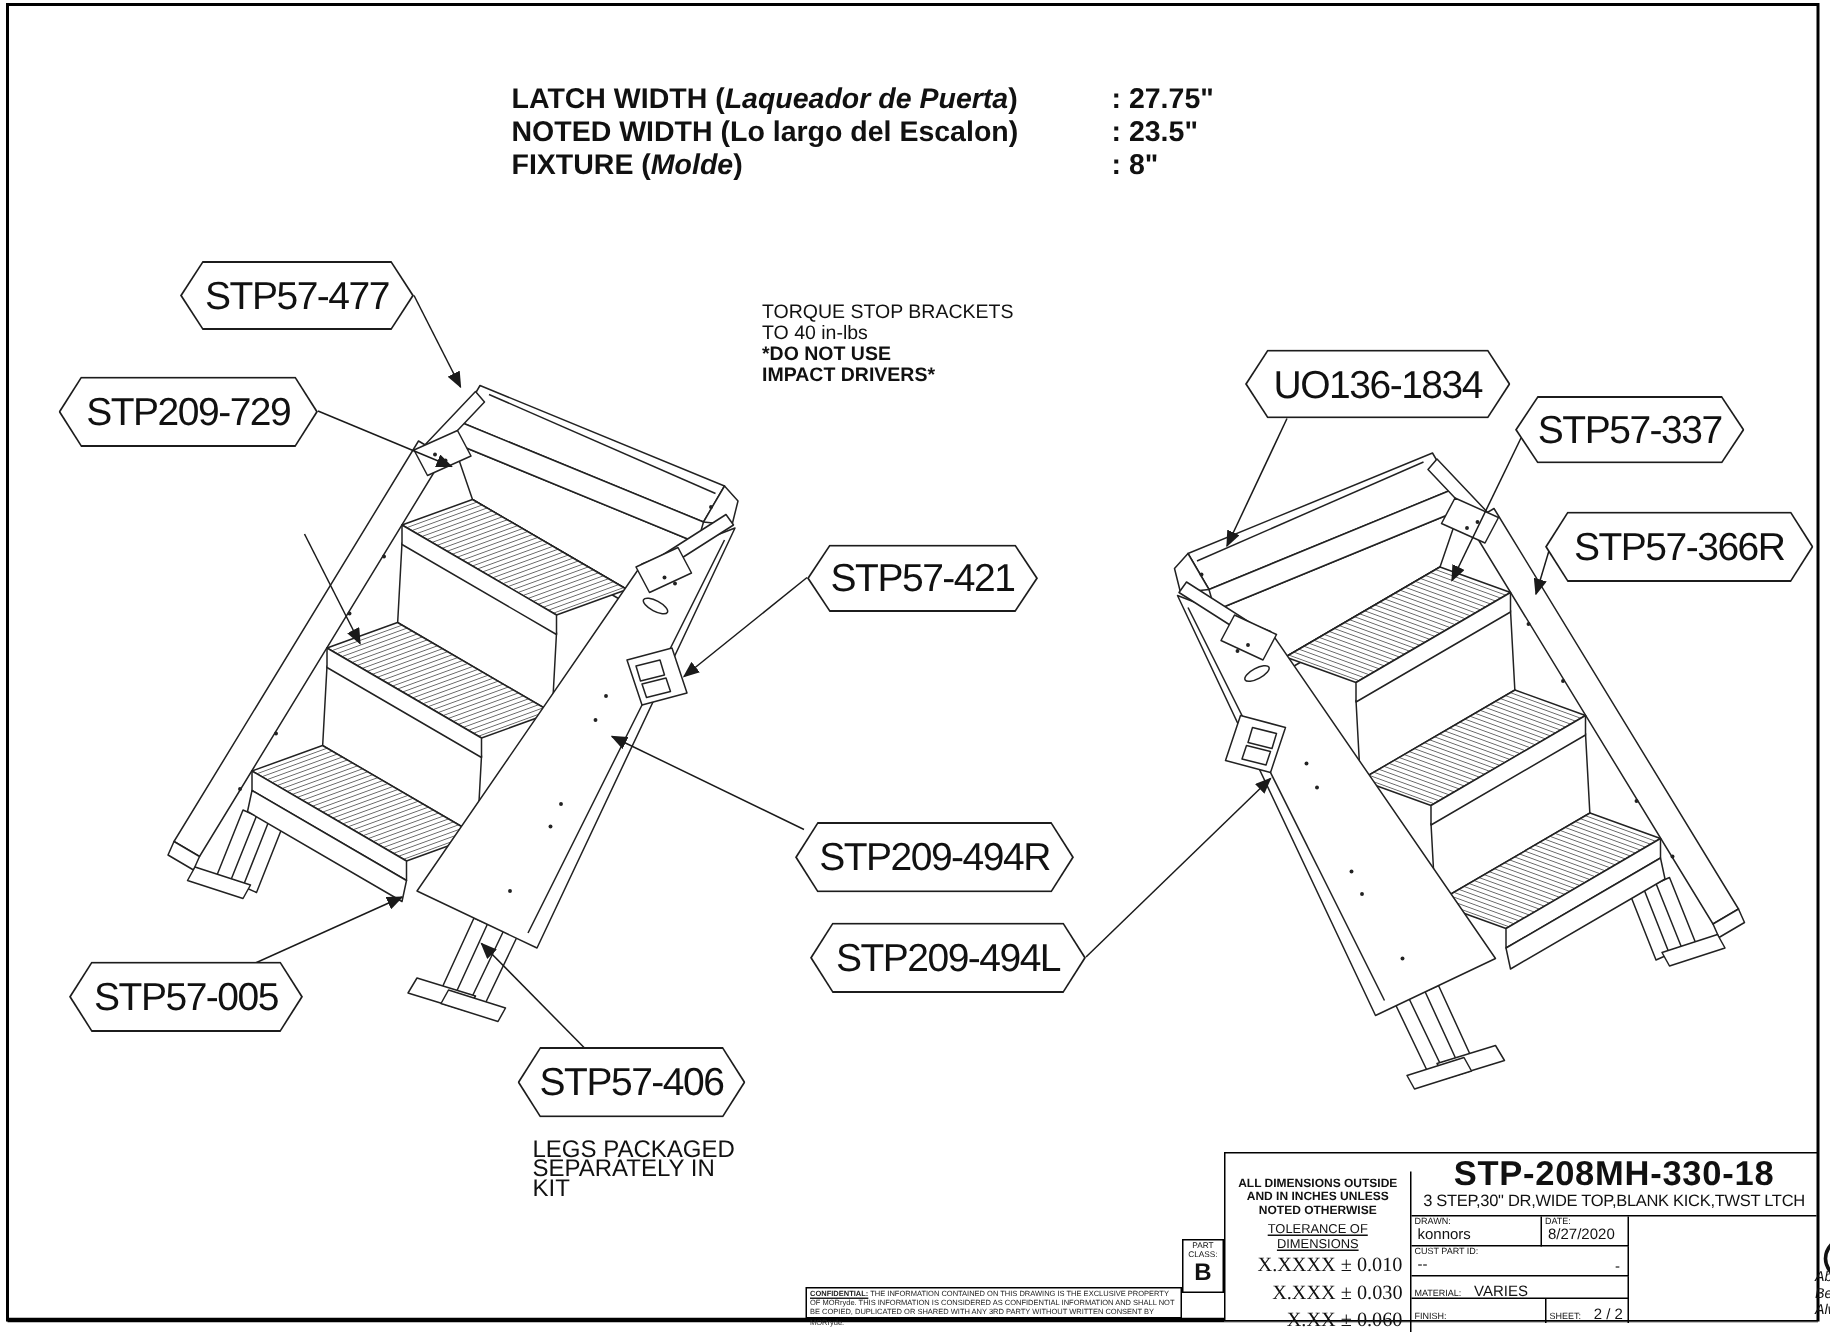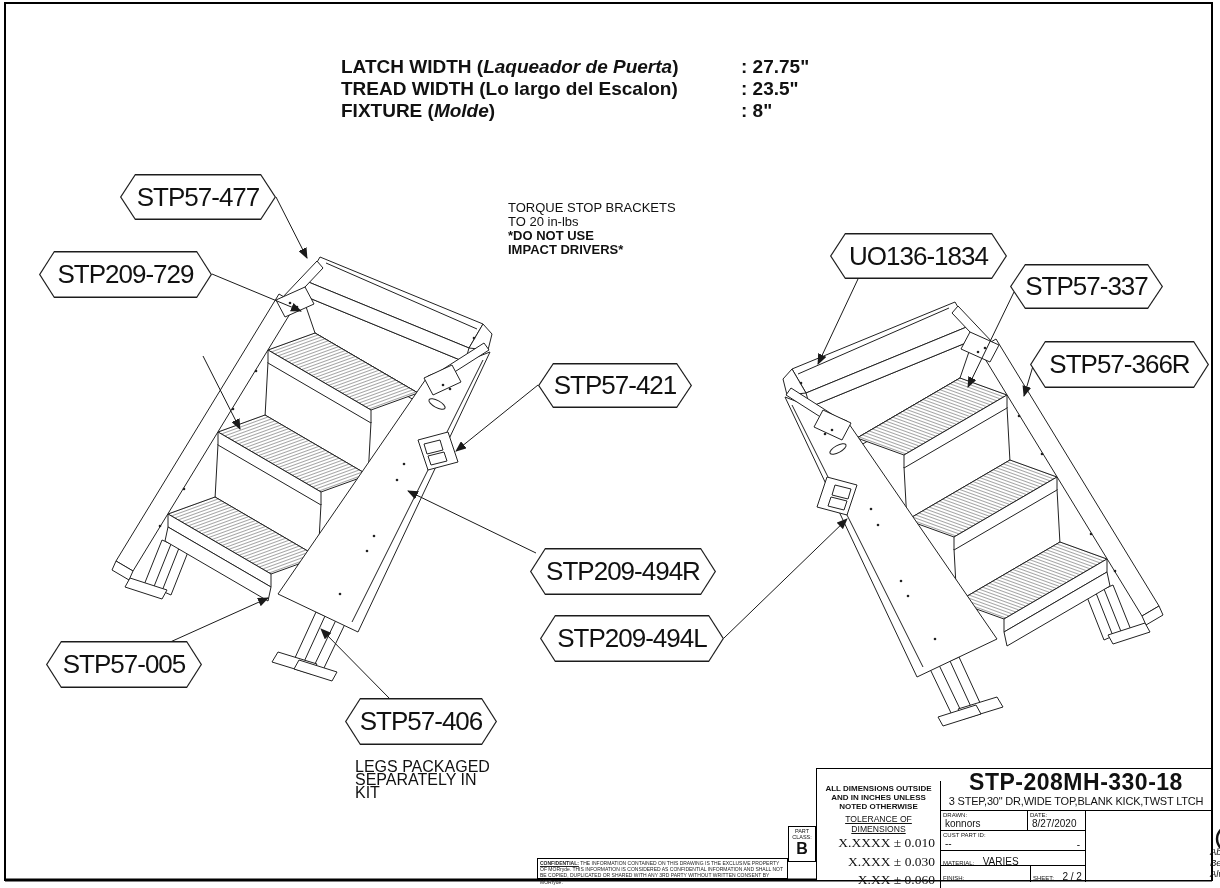--- a/index.html
+++ b/index.html
@@ -161,32 +161,32 @@
       <line x1="1033" y1="366" x2="1024" y2="396"></line>
     </g>
   </svg>
 
   <div id="hdr">
     <div class="hrow">
       <span>LATCH WIDTH (</span><span class="it">Laqueador de Puerta</span><span>)</span>
       <span class="val">: 27.75"</span>
     </div>
     <div class="hrow">
-      <span>TREAD WIDTH (</span><span>Lo largo del Escalon</span><span>)</span>
+      <span>NOTED WIDTH (</span><span>Lo largo del Escalon</span><span>)</span>
       <span class="val">: 23.5"</span>
     </div>
     <div class="hrow">
       <span>FIXTURE (</span><span class="it">Molde</span><span>)</span>
       <span class="val">:  8"</span>
     </div>
   </div>
 
   <div id="torque">
     <div>TORQUE STOP BRACKETS</div>
-    <div>TO 20 in-lbs</div>
+    <div>TO 40 in-lbs</div>
     <div class="b">*DO NOT USE</div>
     <div class="b">IMPACT DRIVERS*</div>
   </div>
 
   <div id="legsnote">LEGS PACKAGED
 SEPARATELY IN KIT</div>
 
   <div class="callout" style="left:120px;top:174px;width:156px;height:46px">
     <div class="hexo"></div>
       <div class="hexi"></div>

